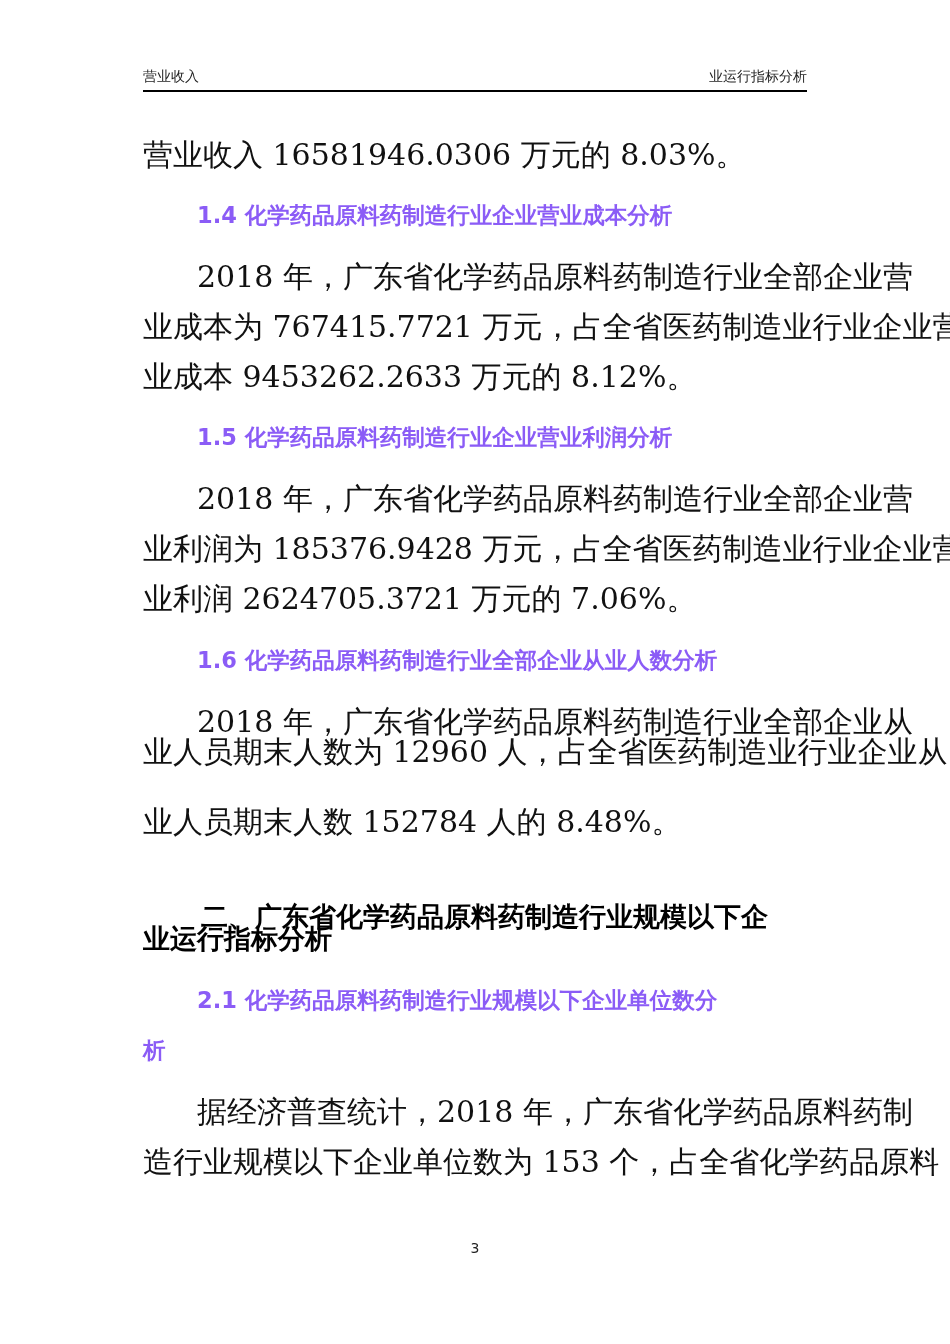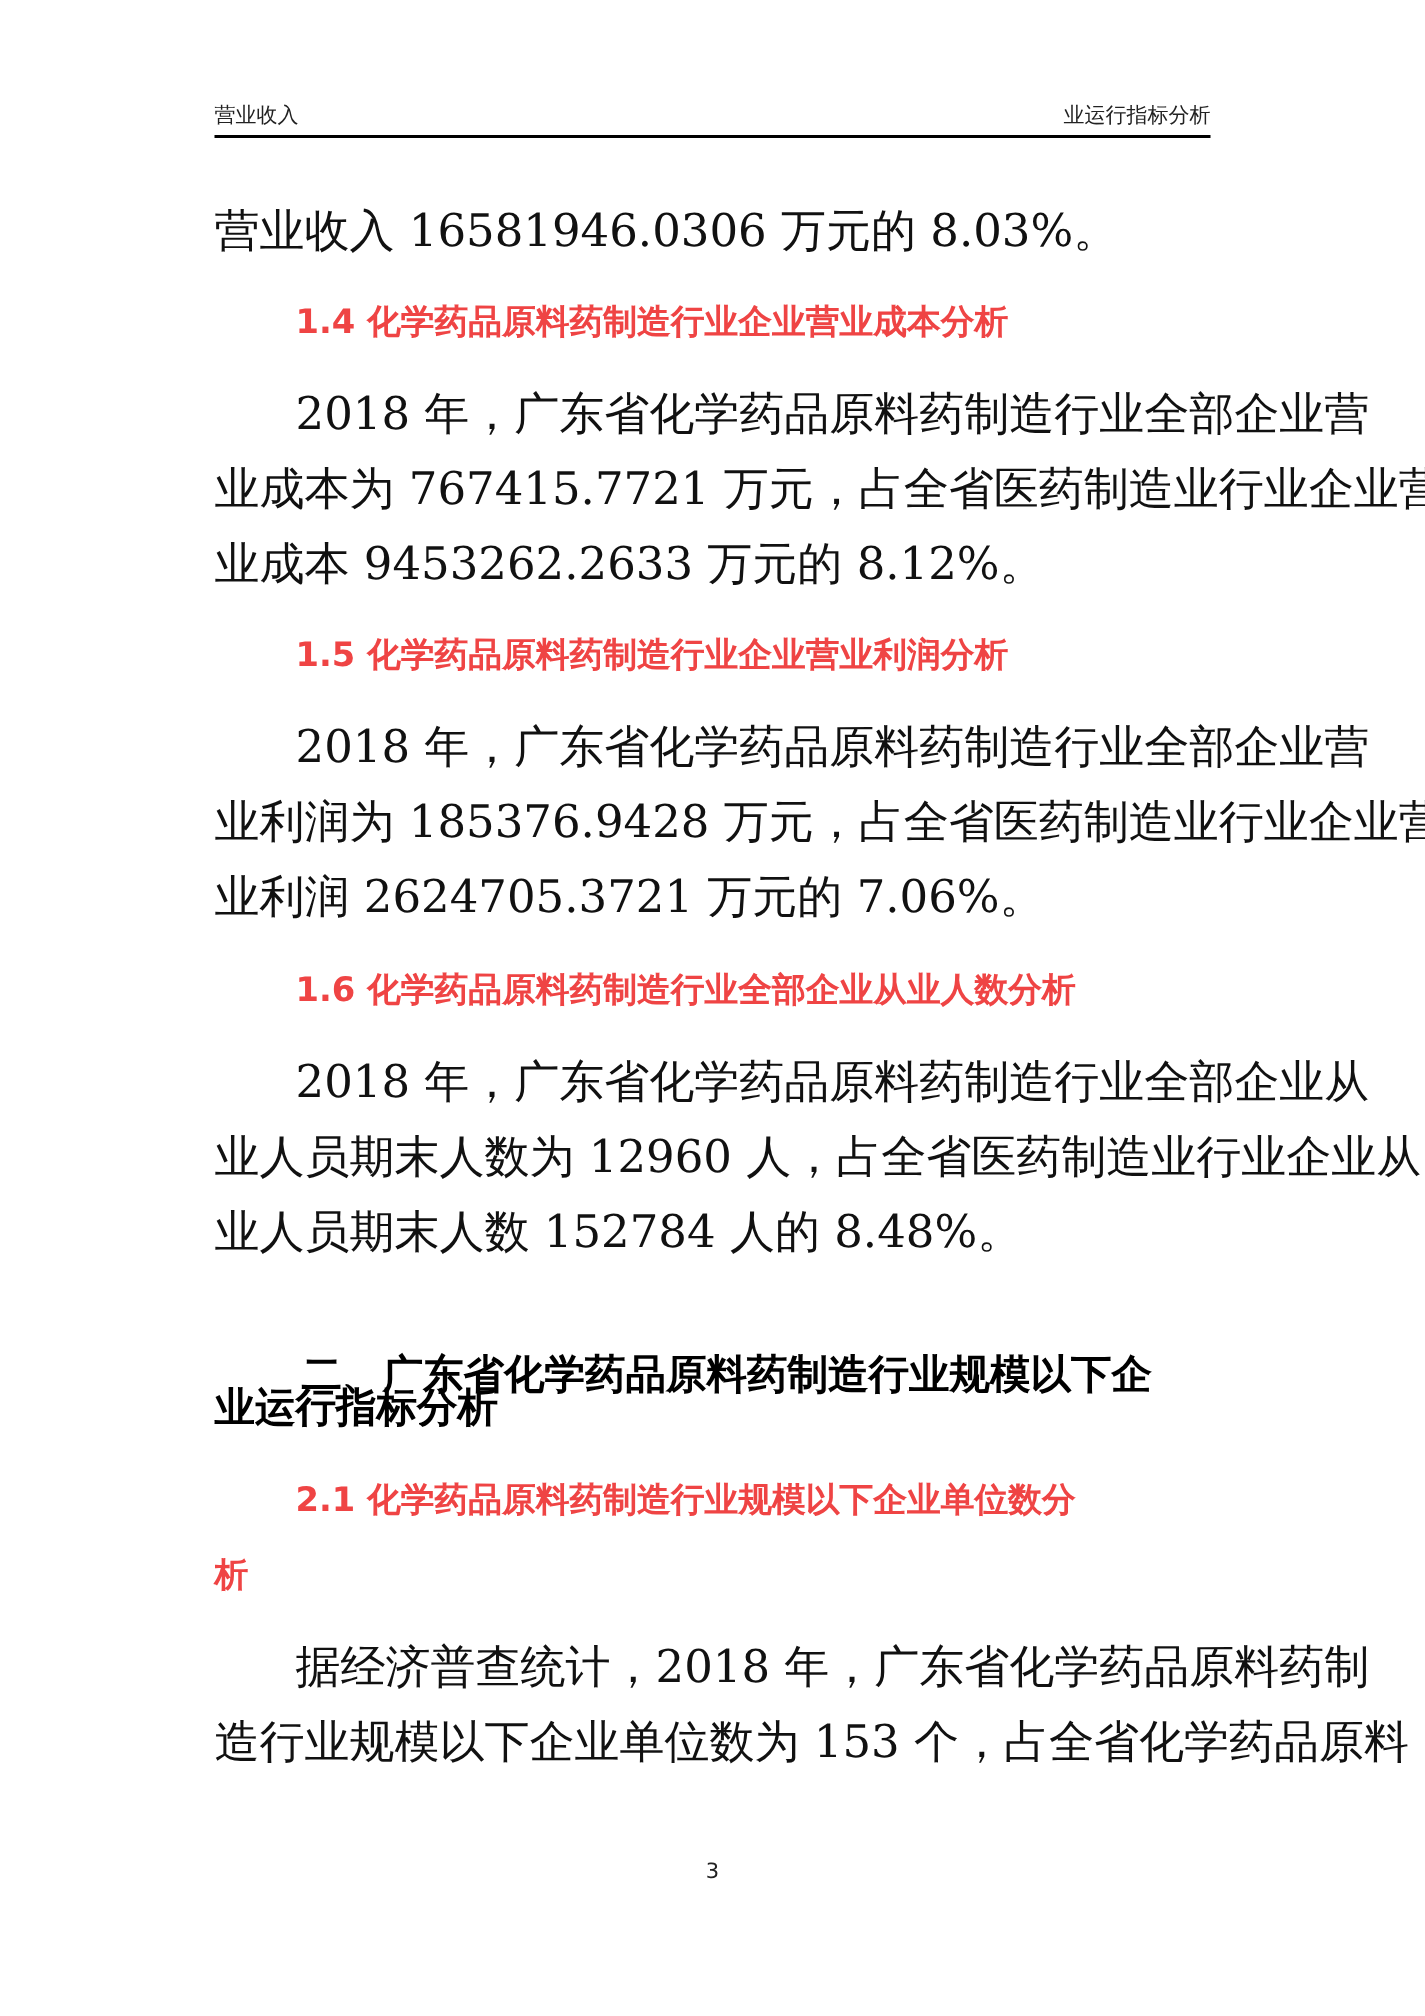--- a/index.html
+++ b/index.html
@@ -47,21 +47,21 @@
       left: 0;
       white-space: nowrap;
       font-size: 30px;
       line-height: 30px;
       color: #111111;
     }
     .heading {
       font-family: "DejaVu Sans", "Liberation Sans", sans-serif;
       font-weight: bold;
       font-size: 22.5px;
-      color: #ef4444;
+      color: #8b5cf6;
     }
     .heading-lg {
       font-family: "DejaVu Sans", "Liberation Sans", sans-serif;
       font-weight: bold;
       font-size: 27px;
       line-height: 34px;
       color: #000000;
     }
     .indent { left: 54px; }
     .indent-lg { left: 58px; }
@@ -92,21 +92,21 @@
   <div class="line" style="top:312px;">业成本为 767415.7721 万元，占全省医药制造业行业企业营</div>
   <div class="line" style="top:362px;">业成本 9453262.2633 万元的 8.12%。</div>
 
   <div class="line heading indent" style="top:422px;">1.5 化学药品原料药制造行业企业营业利润分析</div>
   <div class="line indent" style="top:484px;">2018 年，广东省化学药品原料药制造行业全部企业营</div>
   <div class="line" style="top:534px;">业利润为 185376.9428 万元，占全省医药制造业行业企业营</div>
   <div class="line" style="top:584px;">业利润 2624705.3721 万元的 7.06%。</div>
 
   <div class="line heading indent" style="top:645px;">1.6 化学药品原料药制造行业全部企业从业人数分析</div>
   <div class="line indent" style="top:707px;">2018 年，广东省化学药品原料药制造行业全部企业从</div>
-  <div class="line" style="top:757px;text-align:center;">业人员期末人数为 12960 人，占全省医药制造业行业企业从</div>
+  <div class="line" style="top:737px;text-align:center;">业人员期末人数为 12960 人，占全省医药制造业行业企业从</div>
   <div class="line" style="top:807px;">业人员期末人数 152784 人的 8.48%。</div>
 
   <div class="line heading-lg indent-lg" style="top:900px;">二、广东省化学药品原料药制造行业规模以下企</div>
   <div class="line heading-lg" style="top:922px;">业运行指标分析</div>
 
   <div class="line heading indent" style="top:985px;">2.1 化学药品原料药制造行业规模以下企业单位数分</div>
   <div class="line heading" style="top:1035px;">析</div>
   <div class="line indent" style="top:1097px;">据经济普查统计，2018 年，广东省化学药品原料药制</div>
   <div class="line" style="top:1147px;text-align:center;">造行业规模以下企业单位数为 153 个，占全省化学药品原料</div>
 </div>

